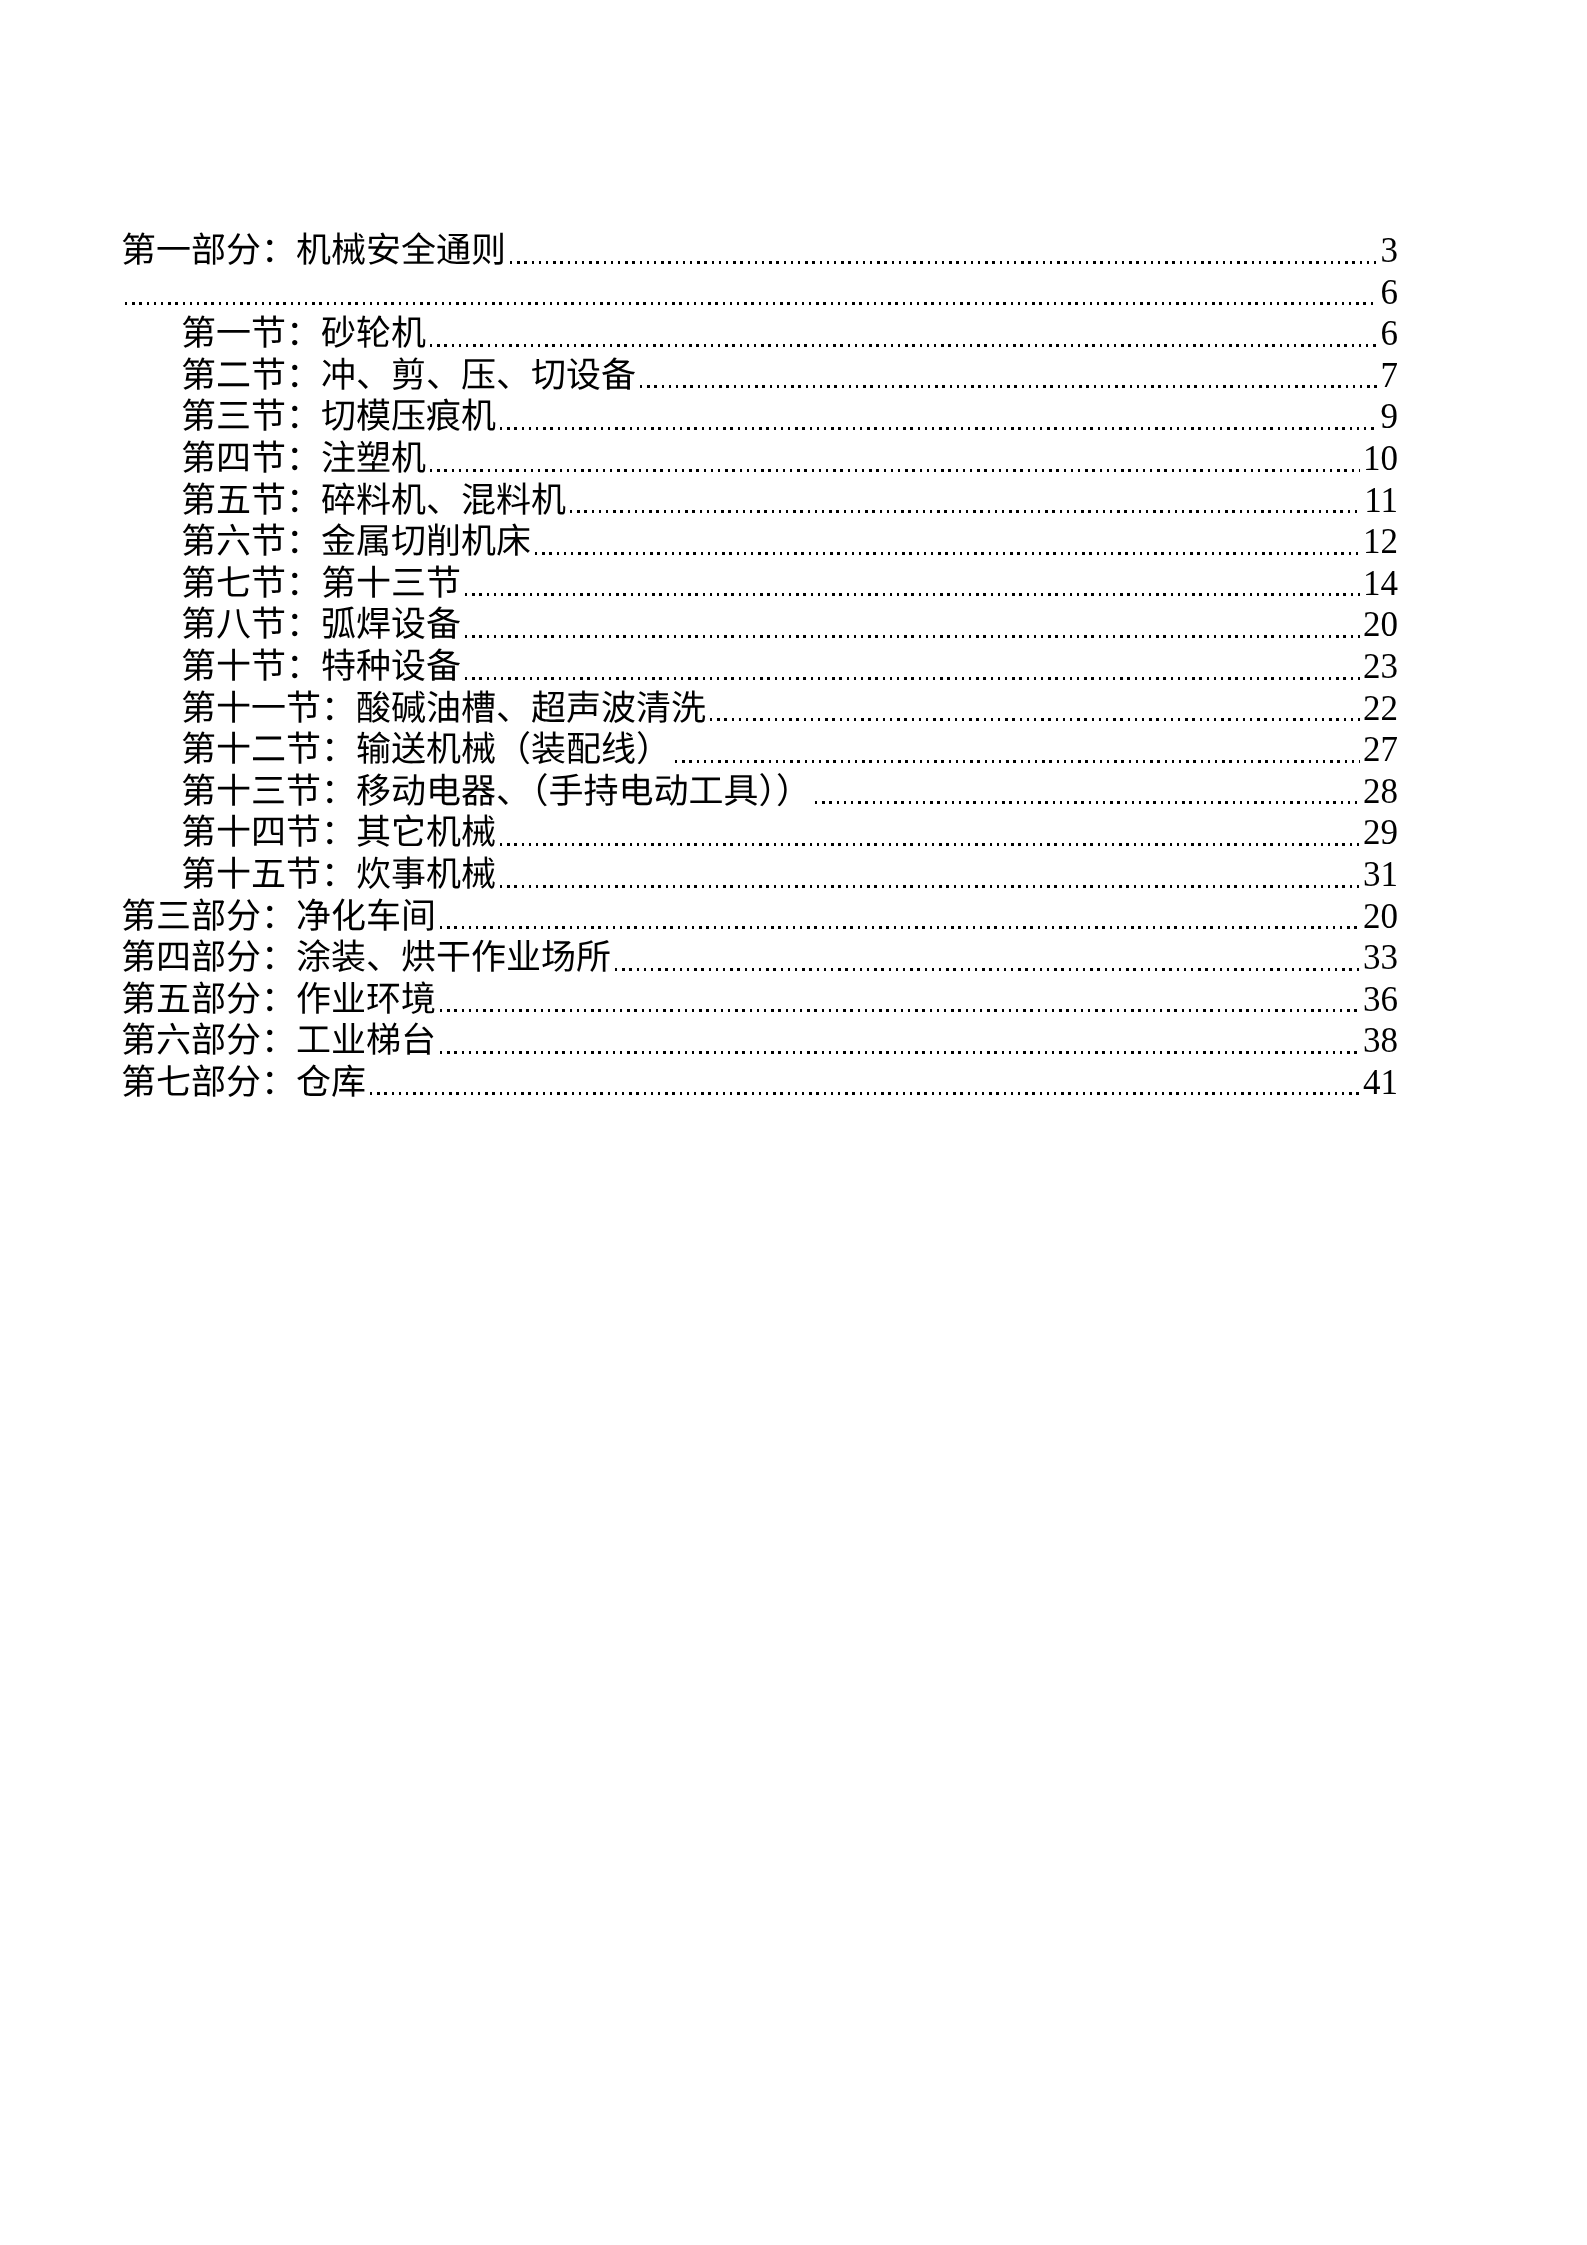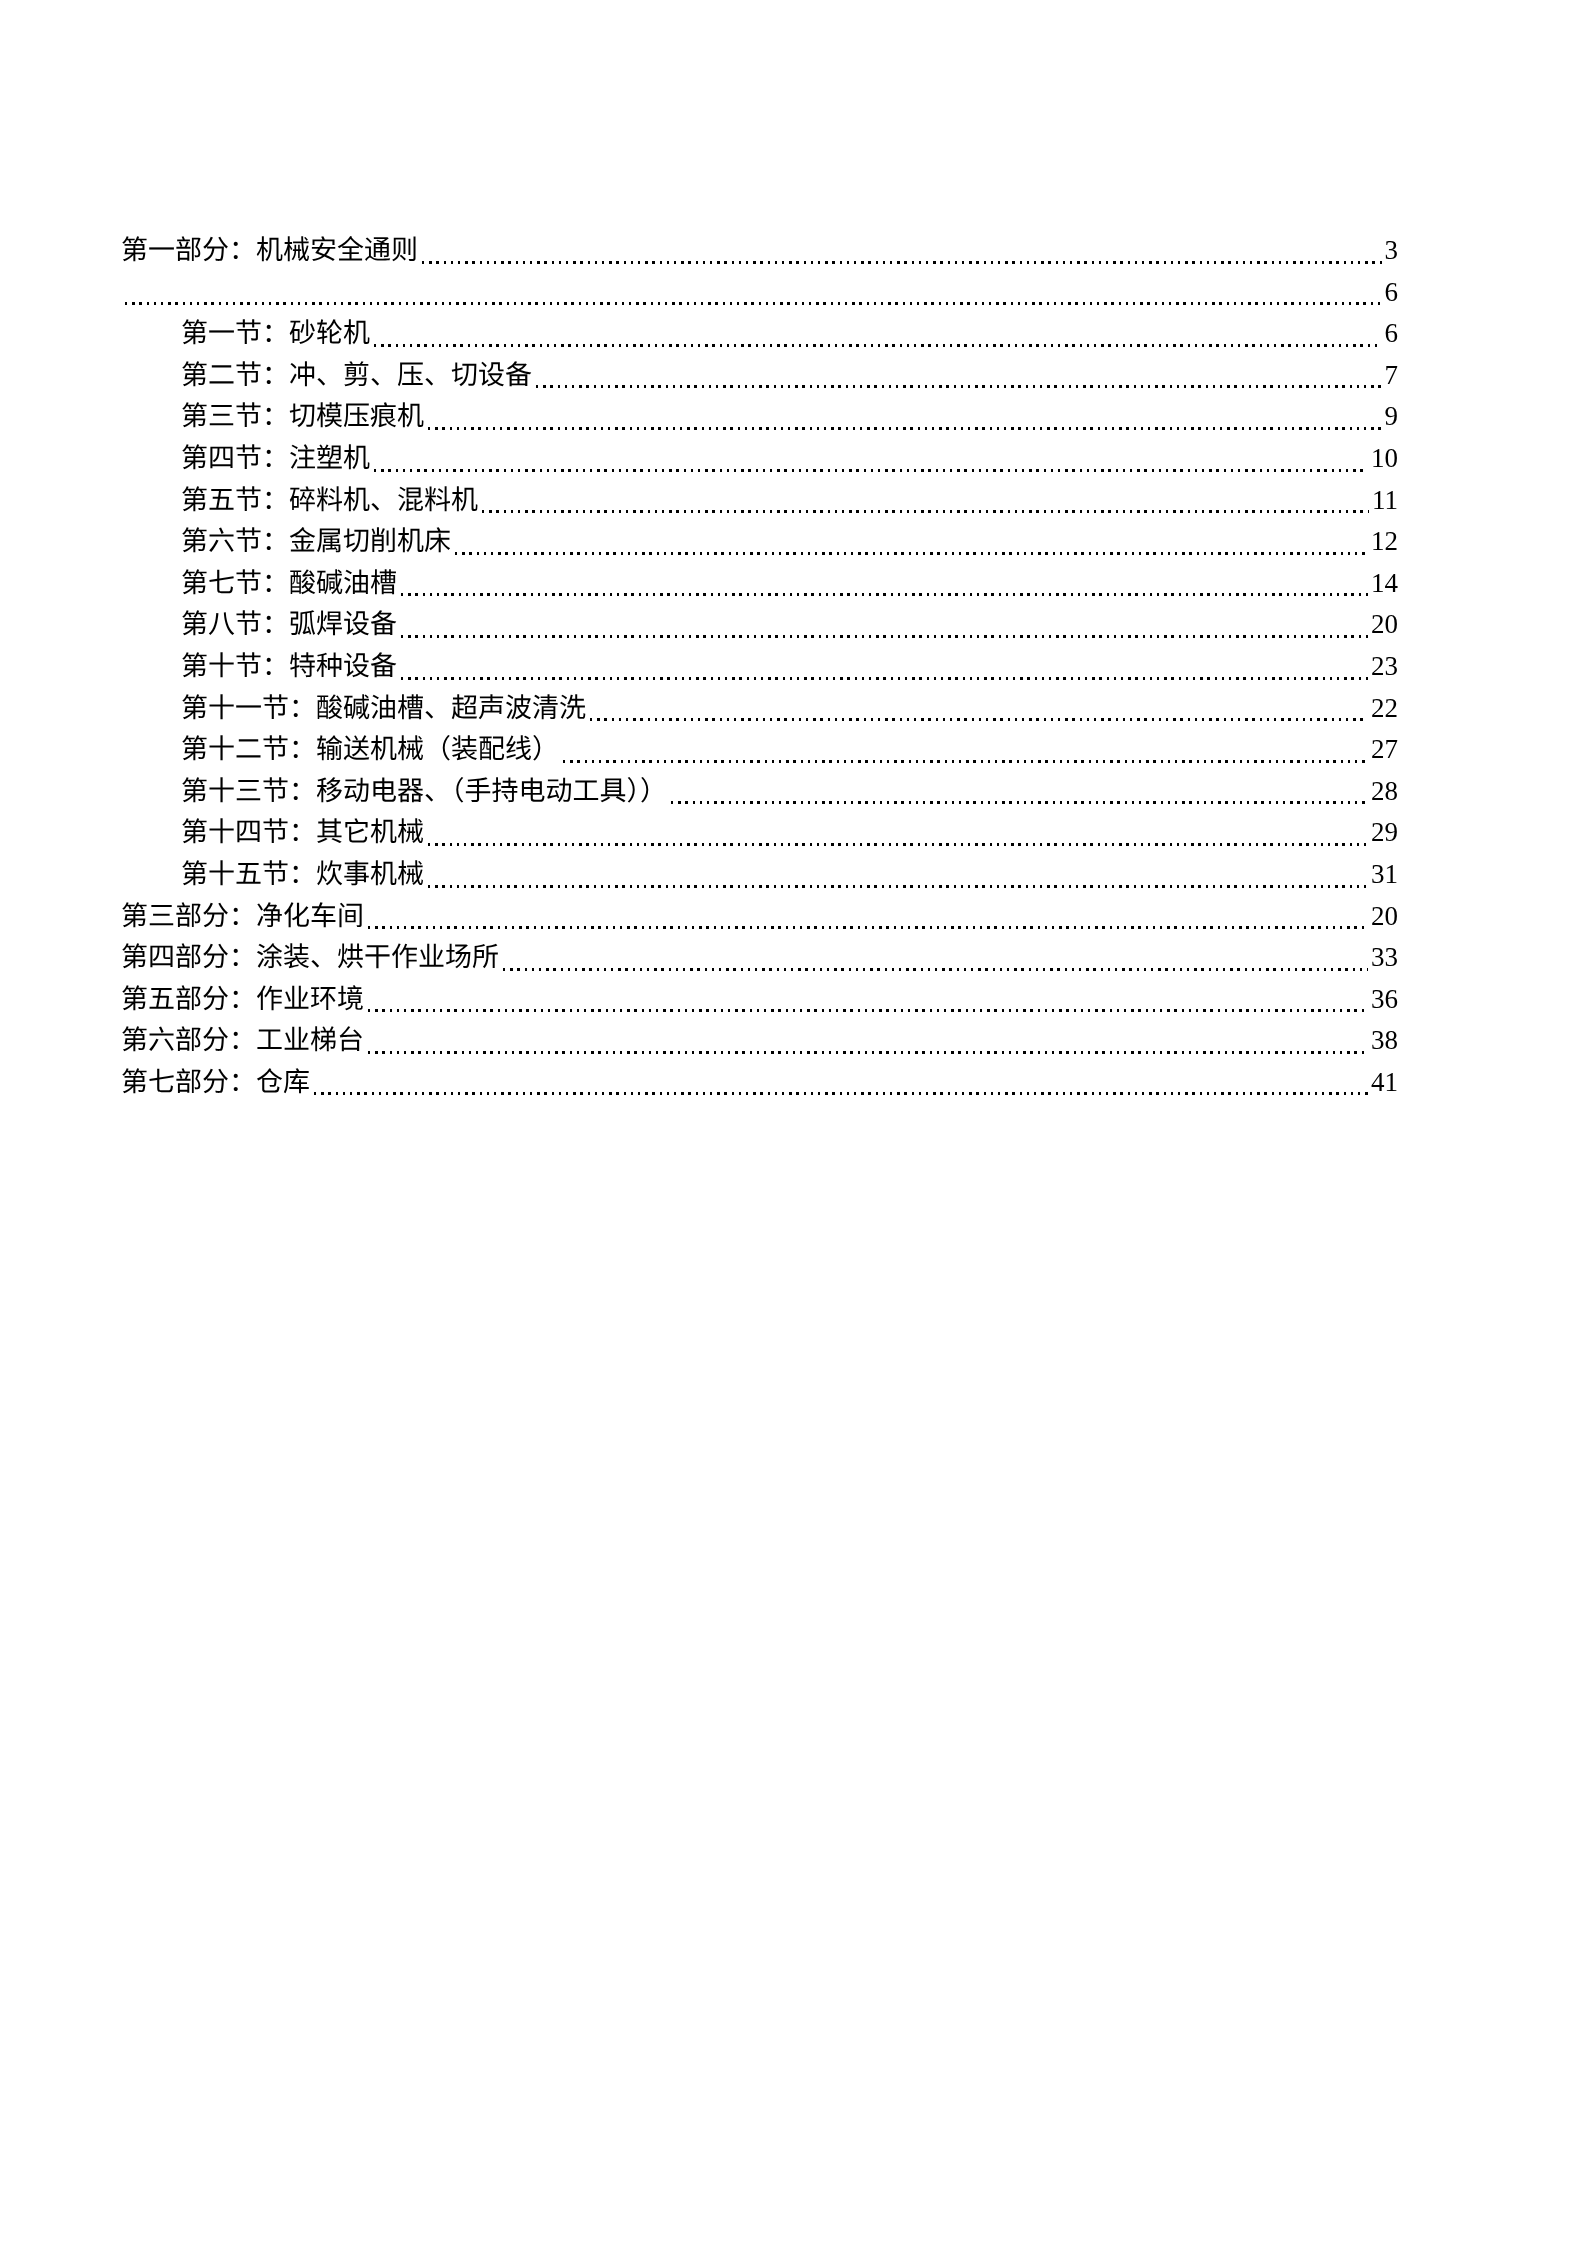--- a/index.html
+++ b/index.html
@@ -14,21 +14,21 @@
     background: #ffffff;
     overflow: hidden;
     font-family: "Liberation Serif", "DejaVu Serif", serif;
     color: #000000;
   }
   .toc {
     position: absolute;
     left: 121px;
     right: 189px;
     top: 230px;
-    font-size: 27px;
+    font-size: 35px;
   }
   .toc-row {
     display: flex;
     align-items: baseline;
     height: 41.6px;
     line-height: 41.6px;
     white-space: nowrap;
     cursor: pointer;
   }
   .toc-row.lvl2 {
@@ -92,21 +92,21 @@
     <span class="toc-text">第五节：碎料机、混料机</span>
     <span class="leader"></span>
     <span class="pagenum">11</span>
   </div>
       <div class="toc-row lvl2">
     <span class="toc-text">第六节：金属切削机床</span>
     <span class="leader"></span>
     <span class="pagenum">12</span>
   </div>
       <div class="toc-row lvl2">
-    <span class="toc-text">第七节：酸碱油槽</span>
+    <span class="toc-text">第七节：第十三节</span>
     <span class="leader"></span>
     <span class="pagenum">14</span>
   </div>
       <div class="toc-row lvl2">
     <span class="toc-text">第八节：弧焊设备</span>
     <span class="leader"></span>
     <span class="pagenum">20</span>
   </div>
       <div class="toc-row lvl2">
     <span class="toc-text">第十节：特种设备</span>

